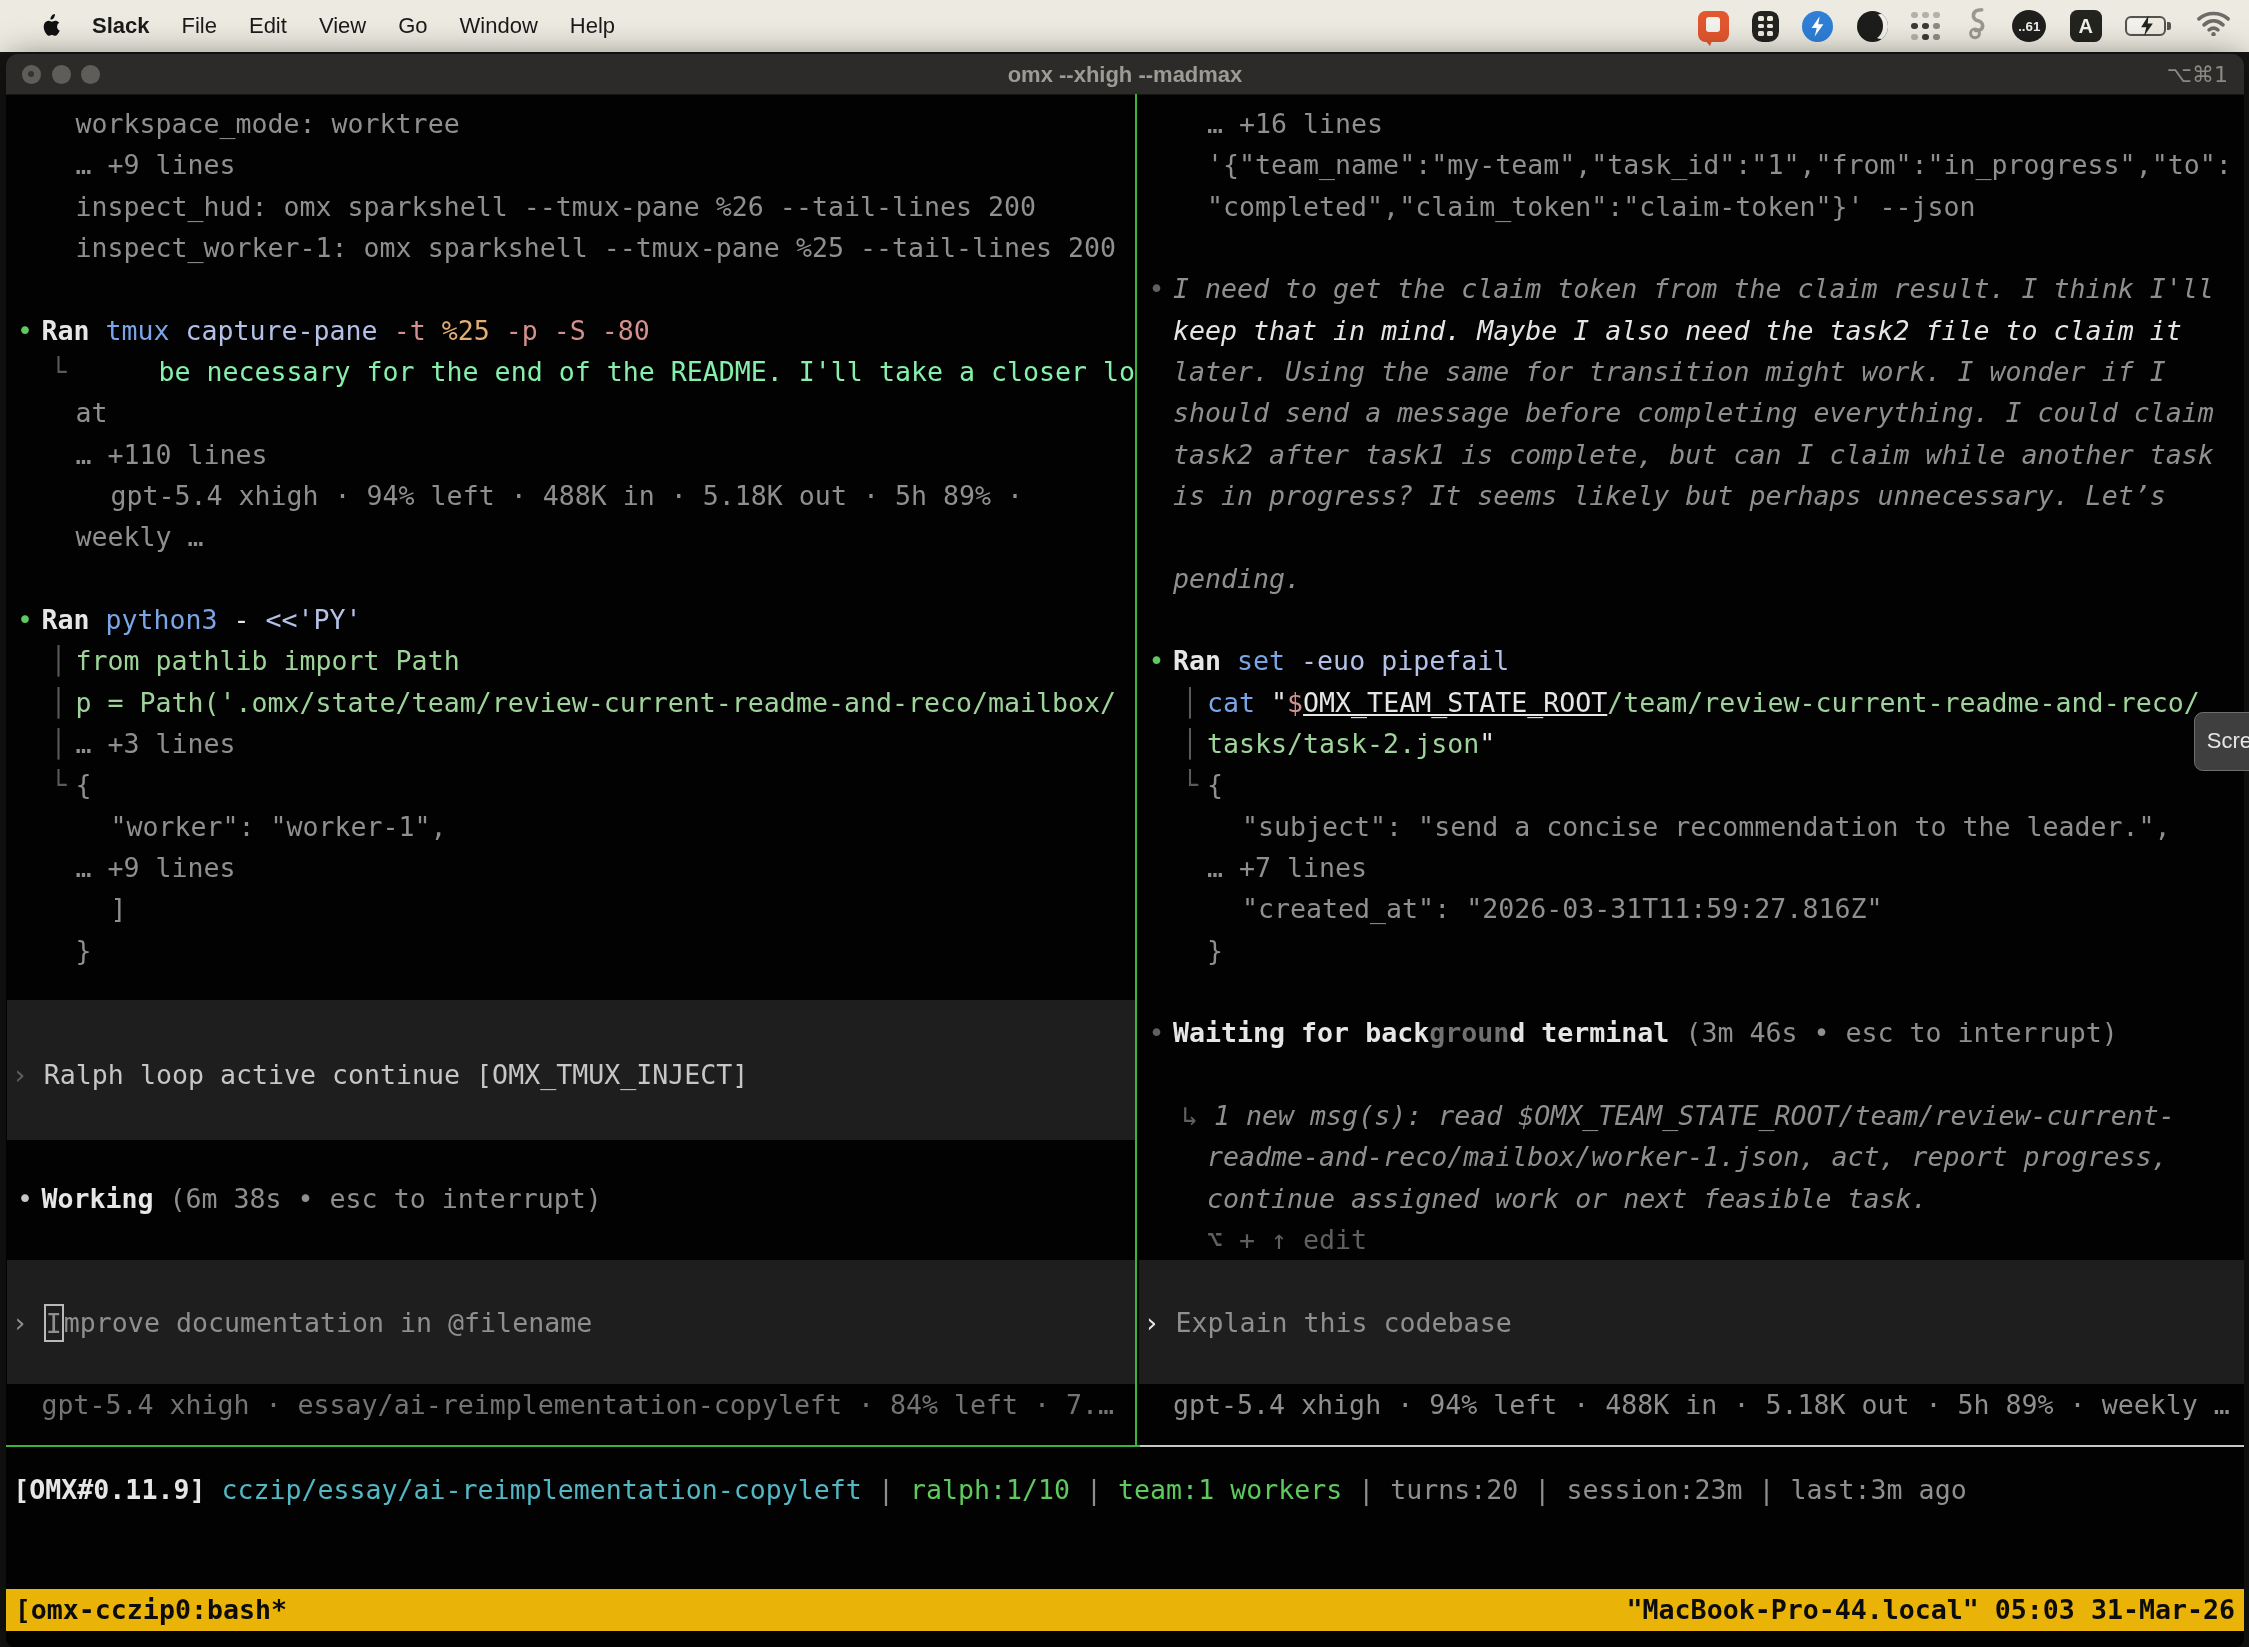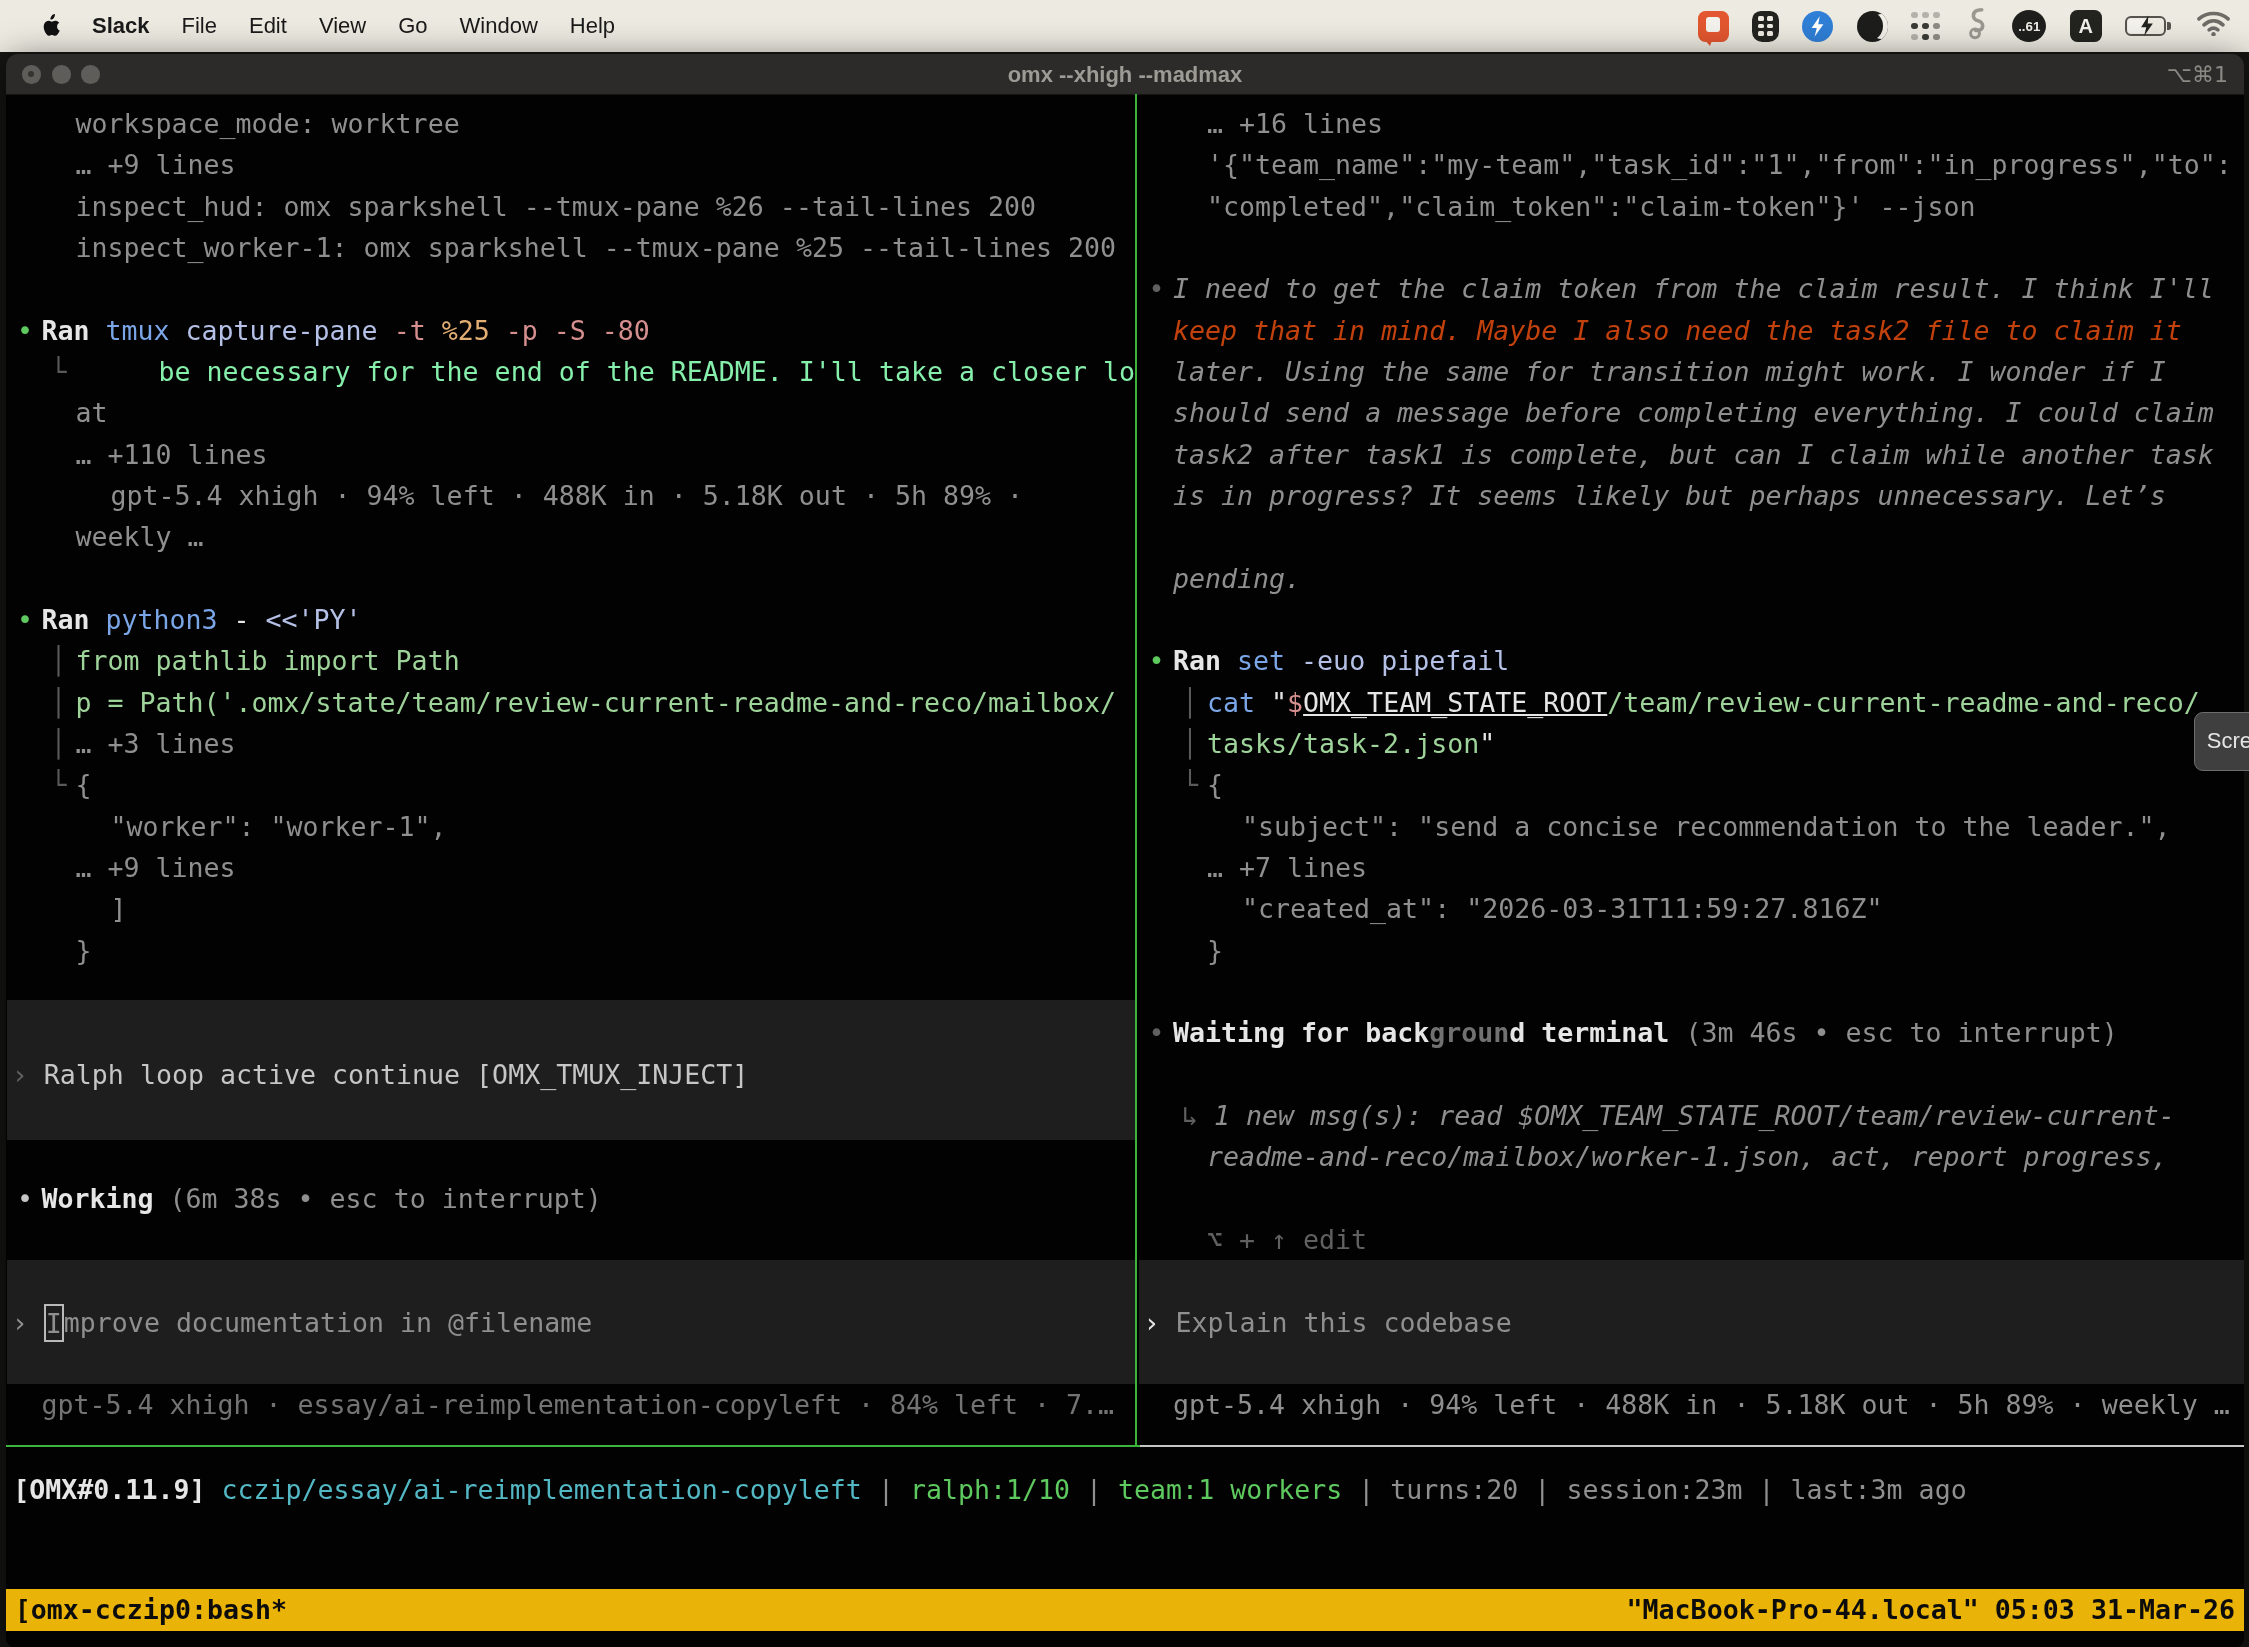--- a/index.html
+++ b/index.html
@@ -206,21 +206,21 @@
     <div class="tl" style="top: 1290px; left: 34px;"><span style="color: #737373; text-align: right;">gpt-5.4 xhigh · essay/ai-reimplementation-copyleft · 84% left · 7.…</span></div>
   </div>
 
 <div id="pane-right" class="pane">
   <div class="band input"></div>
 <div class="tl" style="top: 8.9px; left: 68px;"><span style="color: rgb(143, 143, 143);">… +16 lines</span></div>
     <div class="tl" style="top: 50px; left: 68px;"><span style="color: rgb(143, 143, 143);">'{"team_name":"my-team","task_id":"1","from":"in_progress","to":</span></div>
     <div class="tl" style="top: 92px; left: 68px;"><span style="color: rgb(143, 143, 143);">"completed","claim_token":"claim-token"}' --json</span></div>
     <div class="tl" style="top: 174px; left: 34px;"><span style="color: rgb(143, 143, 143); font-style: italic;">I need to get the claim token from the claim result. I think I'll</span></div>
     <span class="blt" style="top: 174px; color: rgb(96, 96, 96);">•</span>
-    <div class="tl" style="top: 216px; left: 34px;"><span style="color: #c2410c; font-style: italic; text-align: right;">keep that in mind. Maybe I also need the task2 file to claim it</span></div>
+    <div class="tl" style="top: 216px; left: 34px;"><span style="color: #e5e5e5; font-style: italic; text-align: right;">keep that in mind. Maybe I also need the task2 file to claim it</span></div>
     <div class="tl" style="top: 298px; left: 34px;"><span style="color: rgb(143, 143, 143); font-style: italic;">should send a message before completing everything. I could claim</span></div>
     <div class="tl" style="top: 257px; left: 34px;"><span style="color: rgb(143, 143, 143); font-style: italic;">later. Using the same for transition might work. I wonder if I</span></div>
     <div class="tl" style="top: 340px; left: 34px;"><span style="color: rgb(143, 143, 143); font-style: italic;">task2 after task1 is complete, but can I claim while another task</span></div>
     <div class="tl" style="top: 381px; left: 34px;"><span style="color: rgb(143, 143, 143); font-style: italic;">is in progress? It seems likely but perhaps unnecessary. Let’s</span></div>
     <div class="tl" style="top: 464px; left: 34px;"><span style="color: rgb(143, 143, 143); font-style: italic;">pending.</span></div>
     <div class="tl" style="top: 546px; left: 34px;"><span style="color: rgb(230, 230, 230); font-weight: 700;">Ran </span><span style="color: rgb(122, 165, 230);">set </span><span style="color: rgb(180, 192, 230);">-euo pipefail</span></div>
     <span class="blt" style="top: 546px; color: rgb(94, 201, 94);">•</span>
     <div class="tl" style="top: 588px; left: 68px;"><span style="color: rgb(122, 165, 230);">cat </span><span style="color: rgb(230, 230, 230);">"</span><span style="color: rgb(214, 143, 143);">$</span><span style="color: rgb(230, 230, 230); text-decoration: underline;">OMX_TEAM_STATE_ROOT</span><span style="color: rgb(158, 212, 154);">/team/review-current-readme-and-reco/</span></div>
     <span class="gdc" style="top: 588px;">│</span>
     <div class="tl" style="top: 629px; left: 68px;"><span style="color: rgb(158, 212, 154);">tasks/task-2.json</span><span style="color: rgb(230, 230, 230);">"</span></div>
@@ -228,20 +228,21 @@
     <div class="tl" style="top: 670px; left: 68px;"><span style="color: rgb(143, 143, 143);">{</span></div>
     <span class="gdc" style="top: 670px;">└</span>
     <div class="tl" style="top: 712px; left: 103px;"><span style="color: rgb(143, 143, 143);">"subject": "send a concise recommendation to the leader.",</span></div>
     <div class="tl" style="top: 753px; left: 68px;"><span style="color: rgb(143, 143, 143);">… +7 lines</span></div>
     <div class="tl" style="top: 794px; left: 103px;"><span style="color: rgb(143, 143, 143);">"created_at": "2026-03-31T11:59:27.816Z"</span></div>
     <div class="tl" style="top: 836px; left: 68px;"><span style="color: rgb(143, 143, 143);">}</span></div>
     <div class="tl" style="top: 918px; left: 34px;"><span style="color: rgb(230, 230, 230); font-weight: 700;">Waiting for back</span><span style="color: rgb(113, 113, 113); font-weight: 700;">groun</span><span style="color: rgb(230, 230, 230); font-weight: 700;">d terminal </span><span style="color: rgb(143, 143, 143);">(3m 46s • esc to interrupt)</span></div>
     <span class="blt" style="top: 918px; color: rgb(96, 96, 96);">•</span>
     <div class="tl" style="top: 1001px; left: 43px;"><span style="color: rgb(96, 96, 96);">↳ </span><span style="color: rgb(143, 143, 143); font-style: italic;">1 new msg(s): read $OMX_TEAM_STATE_ROOT/team/review-current-</span></div>
     <div class="tl" style="top: 1042px; left: 68px;"><span style="color: rgb(143, 143, 143); font-style: italic;">readme-and-reco/mailbox/worker-1.json, act, report progress,</span></div>
+    <div class="tl" style="top: 1084px; left: 68px;"><span style="color: rgb(143, 143, 143); font-style: italic;">continue assigned work or next feasible task.</span></div>
     <div class="tl" style="top: 1125px; left: 68px;"><span style="color: rgb(96, 96, 96);">⌥ + ↑ edit</span></div>
     <div class="tl" style="top: 1208px; left: 4.4px;"><span style="color: rgb(230, 230, 230);">› </span><span style="color: rgb(143, 143, 143);">Explain this codebase</span></div>
     <div class="tl" style="top: 1290px; left: 34px;"><span style="color: rgb(143, 143, 143);">gpt-5.4 xhigh · 94% left · 488K in · 5.18K out · 5h 89% · weekly …</span></div>
   </div>
 
 <div id="divider"></div>
 <div id="hborder-left"></div>
 <div id="hborder-right"></div>
 
 <div id="omx-line"><span style="color: rgb(230, 230, 230); font-weight: 700;">[OMX#0.11.9] </span><span style="color: rgb(83, 184, 196);">cczip/essay/ai-reimplementation-copyleft</span><span style="color: rgb(143, 143, 143);"> | </span><span style="color: rgb(94, 201, 94);">ralph:1/10</span><span style="color: rgb(143, 143, 143);"> | </span><span style="color: rgb(94, 201, 94);">team:1 workers</span><span style="color: rgb(143, 143, 143);"> | turns:20 | session:23m | last:3m ago</span></div>

